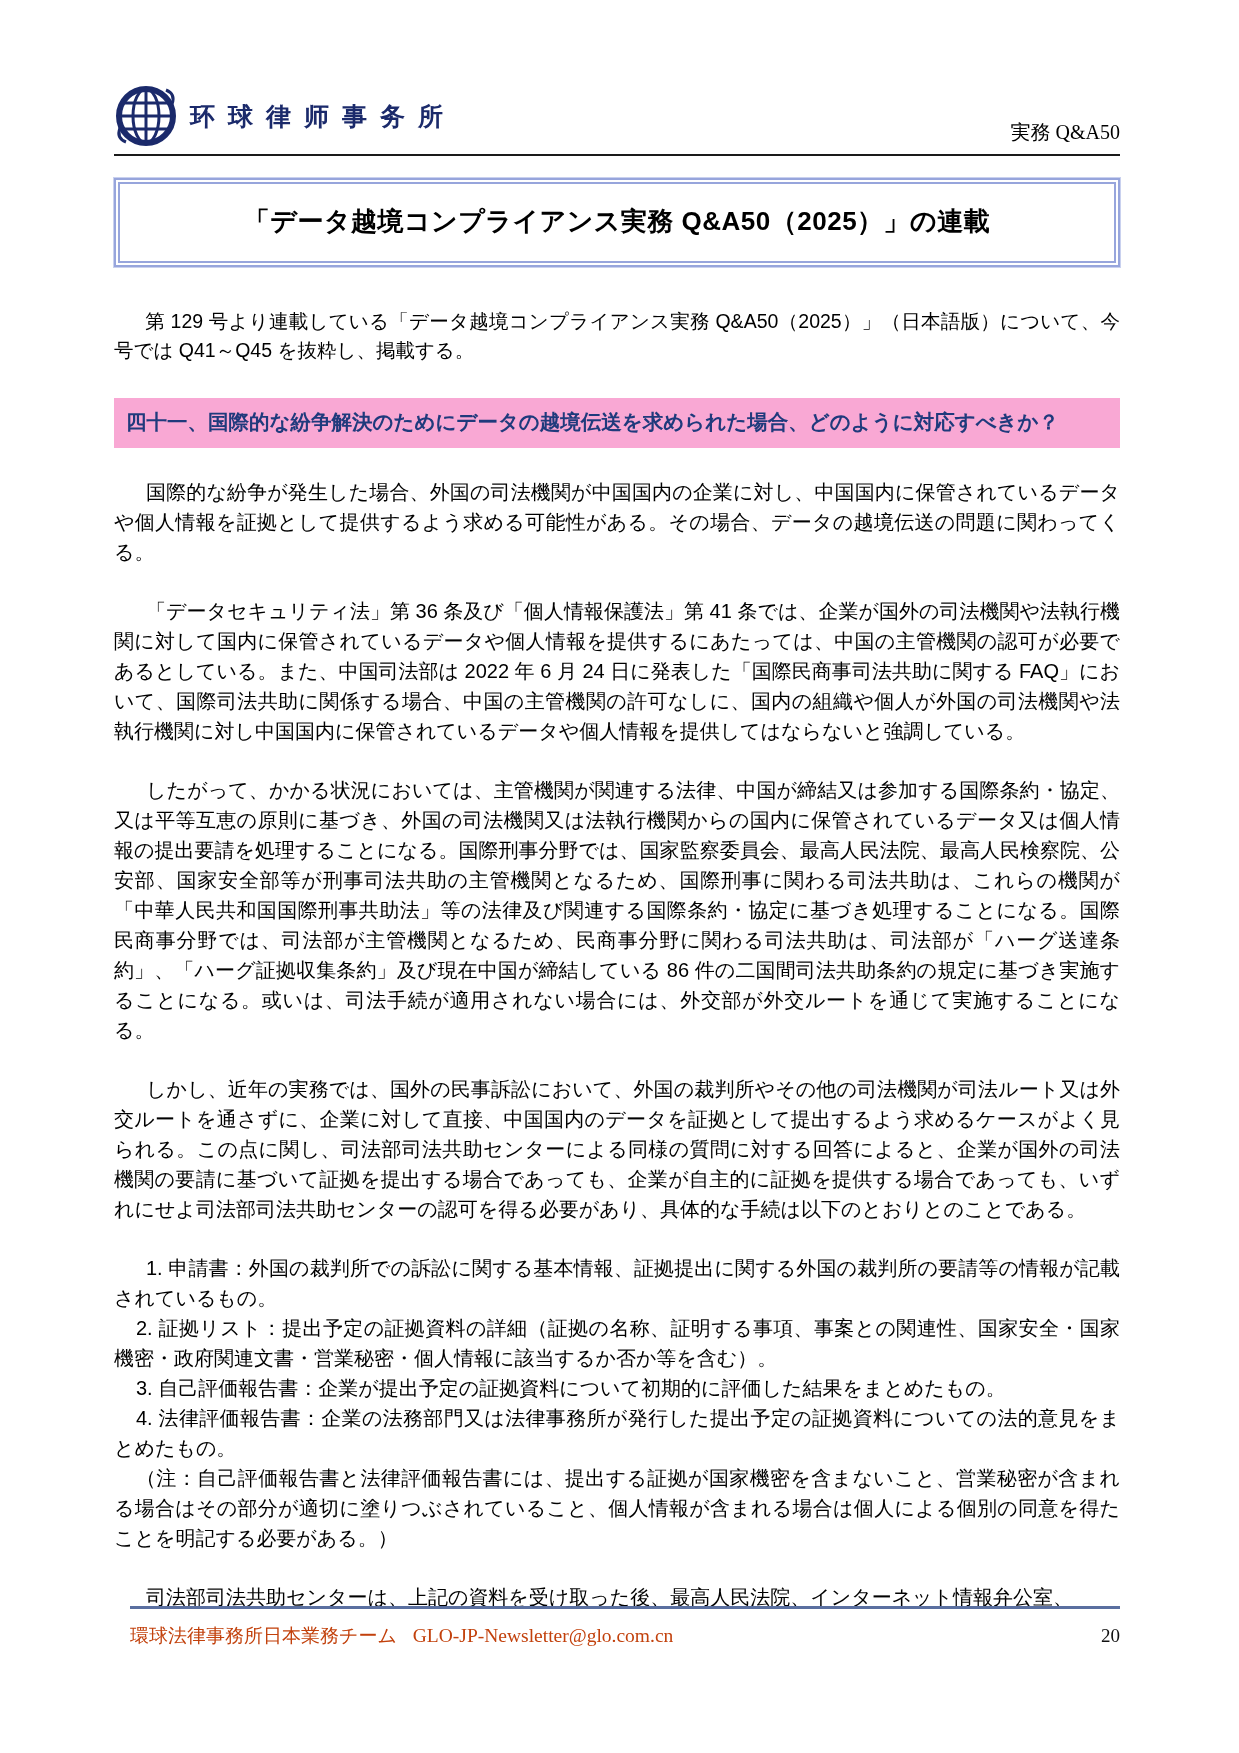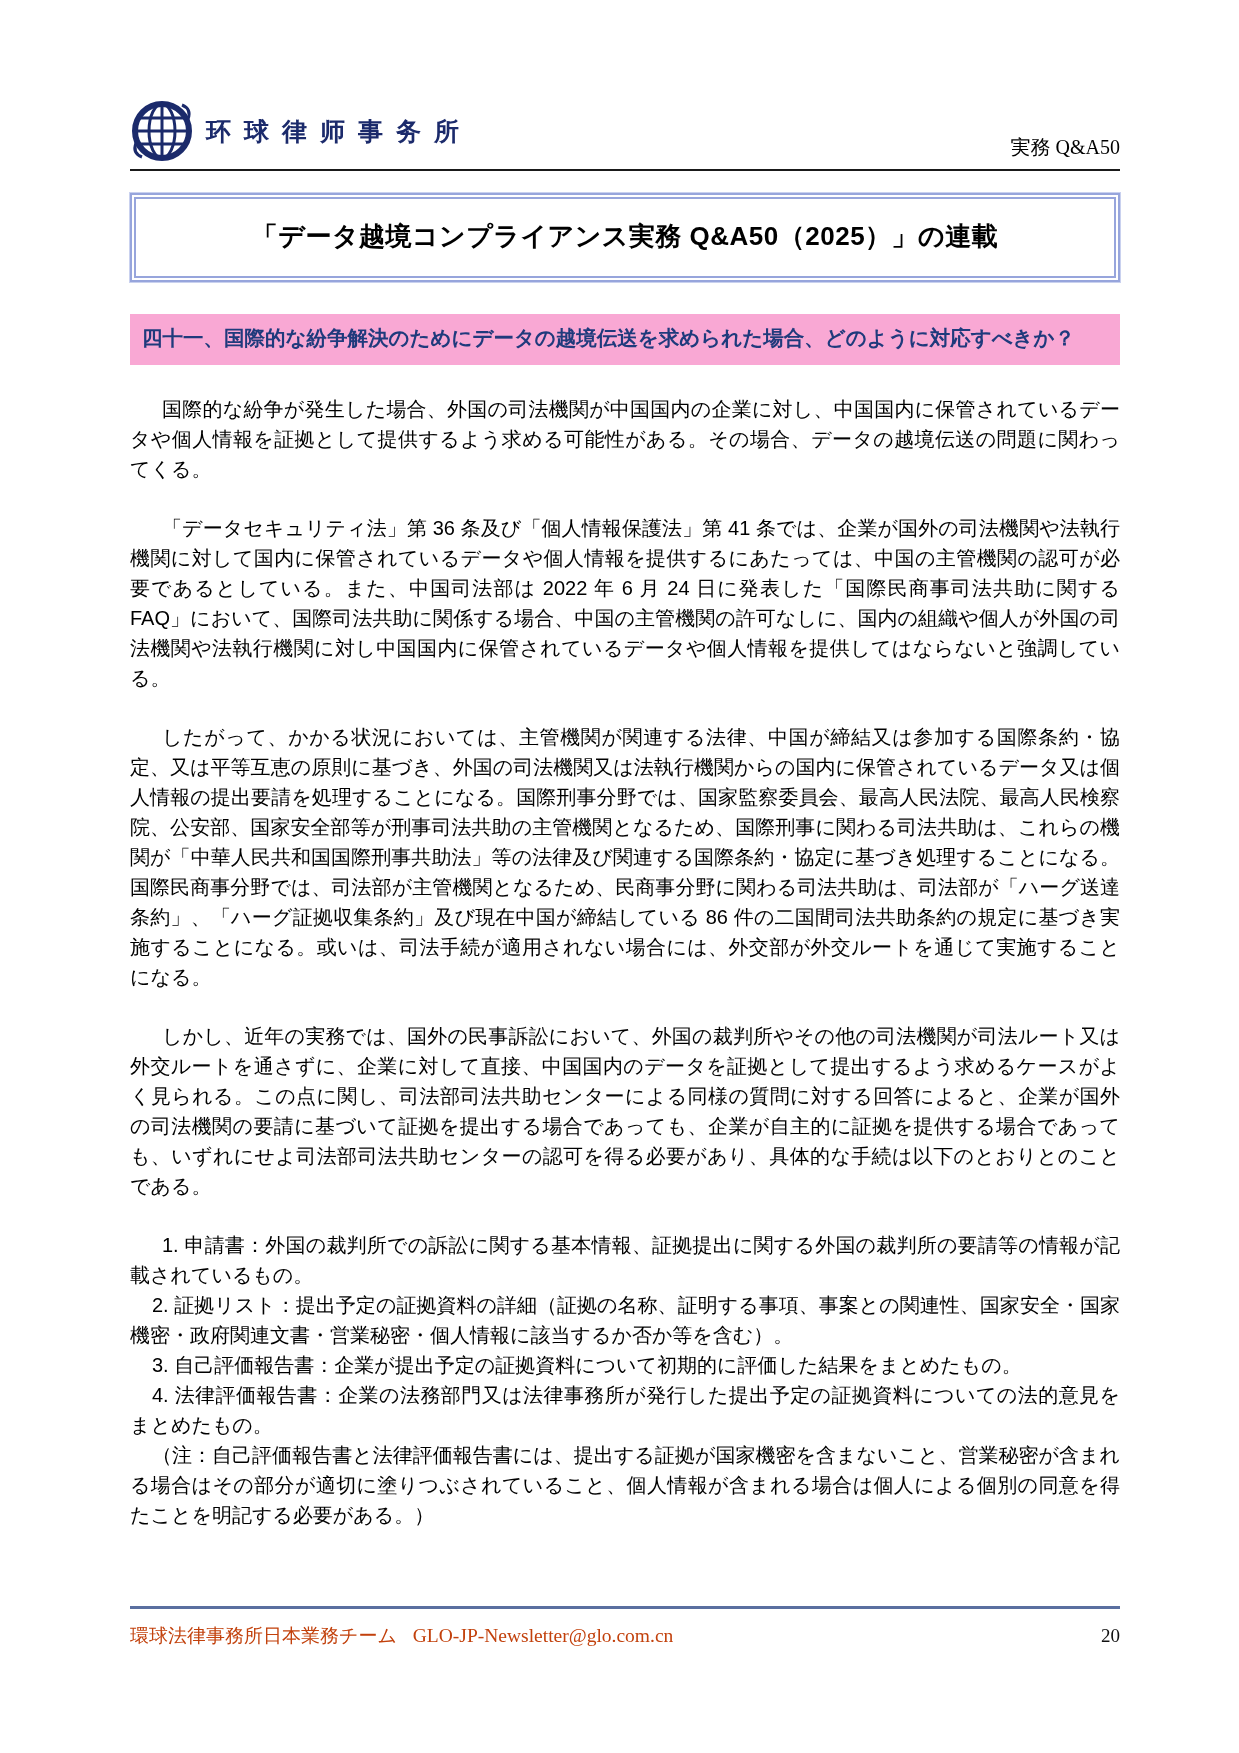--- a/index.html
+++ b/index.html
@@ -12,24 +12,23 @@
   .page {
     position: relative;
     width: 1239px;
     height: 1753px;
     margin: 0 auto;
     background: #ffffff;
     overflow: hidden;
   }
   .content {
     position: absolute;
-    left: 130px;
+    left: 114px;
     right: 119px;
     top: 0;
-    margin-top: 15px;
   }
 
   
   .header-row {
     margin-top: 84px;
     display: flex;
     align-items: flex-end;
     justify-content: space-between;
   }
   .logo {
@@ -162,33 +161,35 @@
         </span>
       </div>
       <div class="doc-label">実務 Q&amp;A50</div>
     </div>
     <hr class="header-rule">
 
     <div class="title-box">
       <h1>「データ越境コンプライアンス実務 Q&amp;A50（2025）」の連載</h1>
     </div>
 
+    <p class="intro">第 129 号より連載している「データ越境コンプライアンス実務 Q&amp;A50（2025）」（日本語版）について、今号では Q41～Q45 を抜粋し、掲載する。</p>
 
     <div class="q-heading">四十一、国際的な紛争解決のためにデータの越境伝送を求められた場合、どのように対応すべきか？</div>
 
     <div class="section-body">
         <p class="para">国際的な紛争が発生した場合、外国の司法機関が中国国内の企業に対し、中国国内に保管されているデータや個人情報を証拠として提供するよう求める可能性がある。その場合、データの越境伝送の問題に関わってくる。</p>
         <p class="para">「データセキュリティ法」第 36 条及び「個人情報保護法」第 41 条では、企業が国外の司法機関や法執行機関に対して国内に保管されているデータや個人情報を提供するにあたっては、中国の主管機関の認可が必要であるとしている。また、中国司法部は 2022 年 6 月 24 日に発表した「国際民商事司法共助に関する FAQ」において、国際司法共助に関係する場合、中国の主管機関の許可なしに、国内の組織や個人が外国の司法機関や法執行機関に対し中国国内に保管されているデータや個人情報を提供してはならないと強調している。</p>
         <p class="para">したがって、かかる状況においては、主管機関が関連する法律、中国が締結又は参加する国際条約・協定、又は平等互恵の原則に基づき、外国の司法機関又は法執行機関からの国内に保管されているデータ又は個人情報の提出要請を処理することになる。国際刑事分野では、国家監察委員会、最高人民法院、最高人民検察院、公安部、国家安全部等が刑事司法共助の主管機関となるため、国際刑事に関わる司法共助は、これらの機関が「中華人民共和国国際刑事共助法」等の法律及び関連する国際条約・協定に基づき処理することになる。国際民商事分野では、司法部が主管機関となるため、民商事分野に関わる司法共助は、司法部が「ハーグ送達条約」、「ハーグ証拠収集条約」及び現在中国が締結している 86 件の二国間司法共助条約の規定に基づき実施することになる。或いは、司法手続が適用されない場合には、外交部が外交ルートを通じて実施することになる。</p>
         <p class="para">しかし、近年の実務では、国外の民事訴訟において、外国の裁判所やその他の司法機関が司法ルート又は外交ルートを通さずに、企業に対して直接、中国国内のデータを証拠として提出するよう求めるケースがよく見られる。この点に関し、司法部司法共助センターによる同様の質問に対する回答によると、企業が国外の司法機関の要請に基づいて証拠を提出する場合であっても、企業が自主的に証拠を提供する場合であっても、いずれにせよ司法部司法共助センターの認可を得る必要があり、具体的な手続は以下のとおりとのことである。</p>
         <p class="para">1. 申請書：外国の裁判所での訴訟に関する基本情報、証拠提出に関する外国の裁判所の要請等の情報が記載されているもの。</p>
         <p class="tight">2. 証拠リスト：提出予定の証拠資料の詳細（証拠の名称、証明する事項、事案との関連性、国家安全・国家機密・政府関連文書・営業秘密・個人情報に該当するか否か等を含む）。</p>
         <p class="tight">3. 自己評価報告書：企業が提出予定の証拠資料について初期的に評価した結果をまとめたもの。</p>
         <p class="tight">4. 法律評価報告書：企業の法務部門又は法律事務所が発行した提出予定の証拠資料についての法的意見をまとめたもの。</p>
         <p class="tight">（注：自己評価報告書と法律評価報告書には、提出する証拠が国家機密を含まないこと、営業秘密が含まれる場合はその部分が適切に塗りつぶされていること、個人情報が含まれる場合は個人による個別の同意を得たことを明記する必要がある。）</p>
+        <p class="para">司法部司法共助センターは、上記の資料を受け取った後、最高人民法院、インターネット情報弁公室、</p>
       </div>
 
   </div>
 
   <div class="footer">
     <hr class="footer-rule">
     <div class="footer-row">
       <div class="footer-left">
         <span>環球法律事務所日本業務チーム</span>
         <span>&nbsp;&nbsp;</span><span class="email">GLO-JP-Newsletter@glo.com.cn</span>

